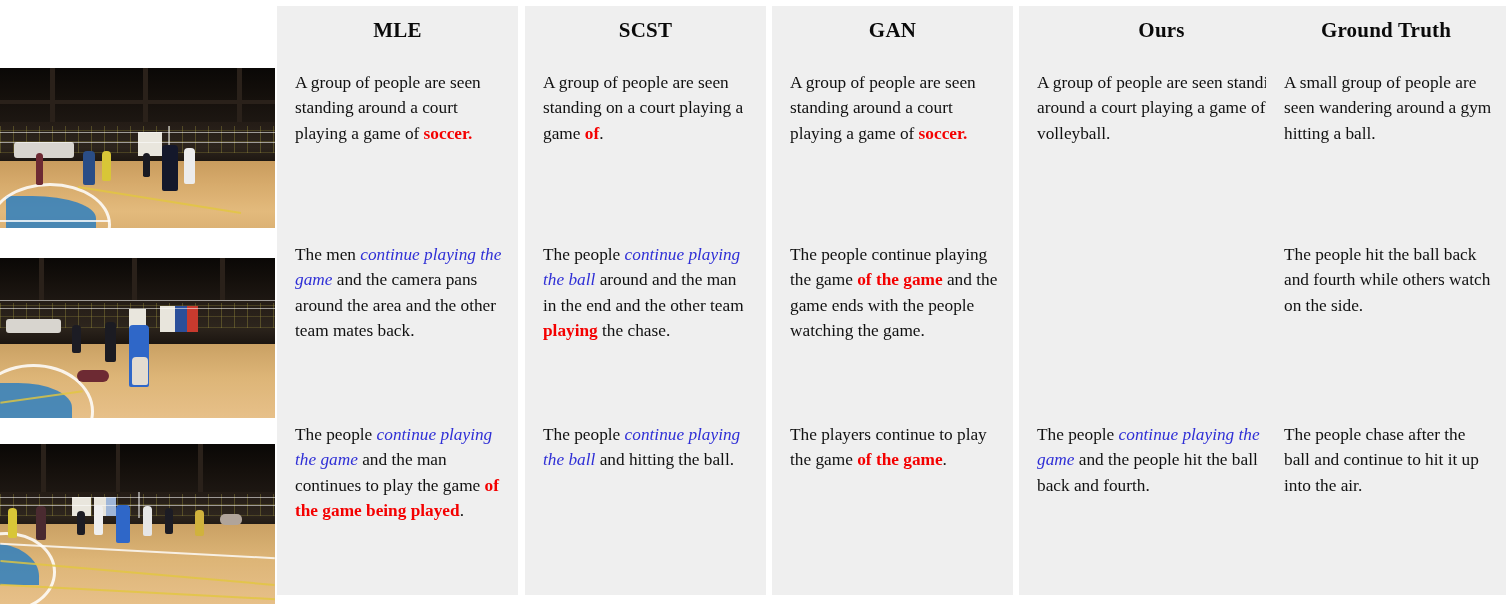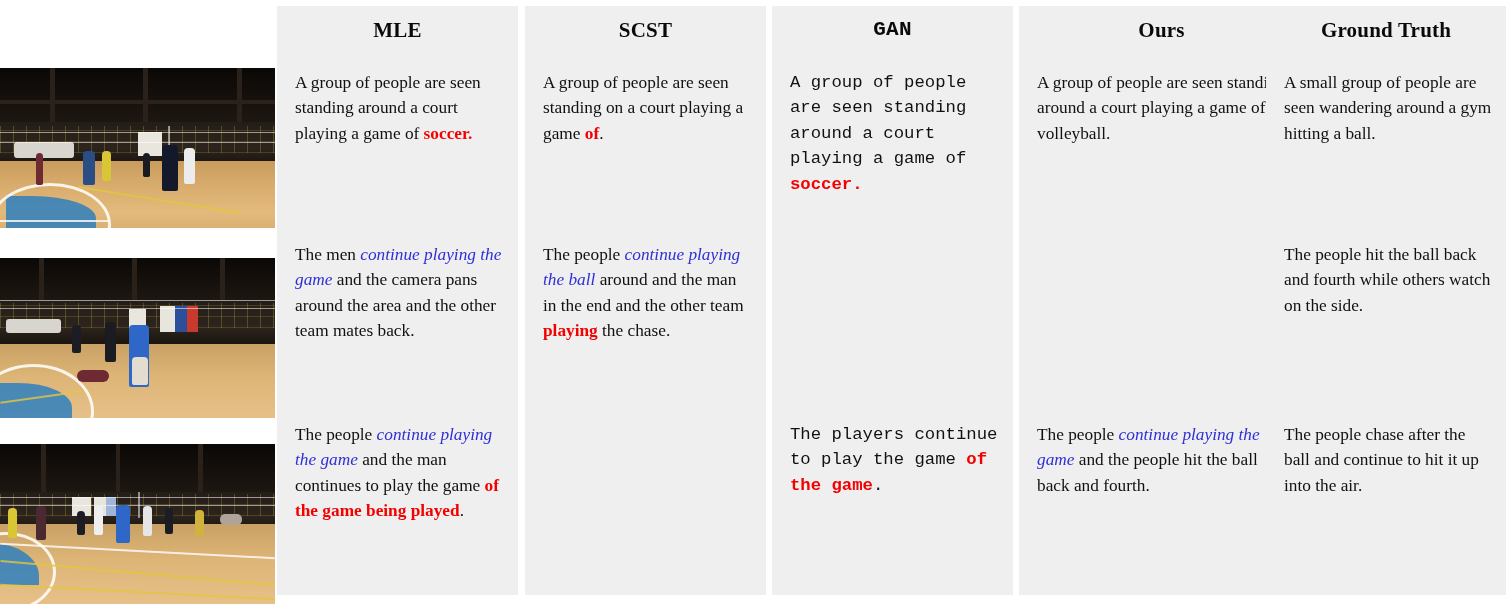--- a/index.html
+++ b/index.html
@@ -41,21 +41,21 @@
   .netpost{position:absolute;width:2px;background:rgba(255,255,255,.5);}
   .person{position:absolute;border-radius:4px 4px 2px 2px;}
   .banner{position:absolute;background:#e9e6dd;}
   .van{position:absolute;background:#d8d5cf;border-radius:3px;}
 
   
   .grid{position:absolute;left:277px;top:0;width:1229px;height:604px;}
   .col{position:absolute;top:6px;width:241px;height:589px;background:#efefef;}
   .col.c0{left:0px;}
   .col.c1{left:248px;}
-  .col.c2{left:495px;font-family:Liberation Mono, monospace;}
+  .col.c2{left:495px;}
   .col.c3{left:742px;padding-left:44px;}
   .col.c4{left:989px;width:240px;}
 
   .col-header{
     position:absolute;left:0;right:0;top:12px;
     text-align:center;font-weight:bold;font-size:21px;color:#0a0a0a;
     letter-spacing:.2px;
   }
   .cells{position:absolute;left:0;right:0;top:56px;bottom:0;}
   .cell{
@@ -175,27 +175,29 @@
         <div class="cell r1"><span>The men </span><span class="hl-blue">continue playing the game </span><span> and the camera pans around the area and the other team mates back.</span></div>
         <div class="cell r2"><span>The people </span><span class="hl-blue">continue playing the game</span><span> and the man continues to play the game </span><span class="hl-red">of the game being played</span><span>.</span></div>
       </div>
     </div>
 
     <div class="col c1">
       <div class="col-header">SCST</div>
       <div class="cells">
         <div class="cell r0"><span>A group of people are seen standing on a court playing a game </span><span class="hl-red">of</span><span>.</span></div>
         <div class="cell r1"><span>The people </span><span class="hl-blue">continue playing the ball</span><span> around and the man in the end and the other team </span><span class="hl-red">playing</span><span> the chase.</span></div>
+        <div class="cell r2"><span>The people </span><span class="hl-blue">continue playing the ball</span><span> and hitting the ball.</span></div>
       </div>
     </div>
 
     <div class="col c2">
       <div class="col-header">GAN</div>
       <div class="cells">
         <div class="cell r0"><span>A group of people are seen standing around a court playing a game of </span><span class="hl-red">soccer.</span></div>
+        <div class="cell r1"><span>The people continue playing the game </span><span class="hl-red">of the game</span><span> and the game ends with the people watching the game.</span></div>
         <div class="cell r2"><span>The players continue to play the game </span><span class="hl-red">of the game</span><span>.</span></div>
       </div>
     </div>
 
     <div class="col c3">
       <div class="col-header">Ours</div>
       <div class="cells">
         <div class="cell r0"><span>A group of people are seen standing around a court playing a game of volleyball.</span></div>
         <div class="cell r2"><span>The people </span><span class="hl-blue">continue playing the game</span><span> and the people hit the ball back and fourth.</span></div>
       </div>

